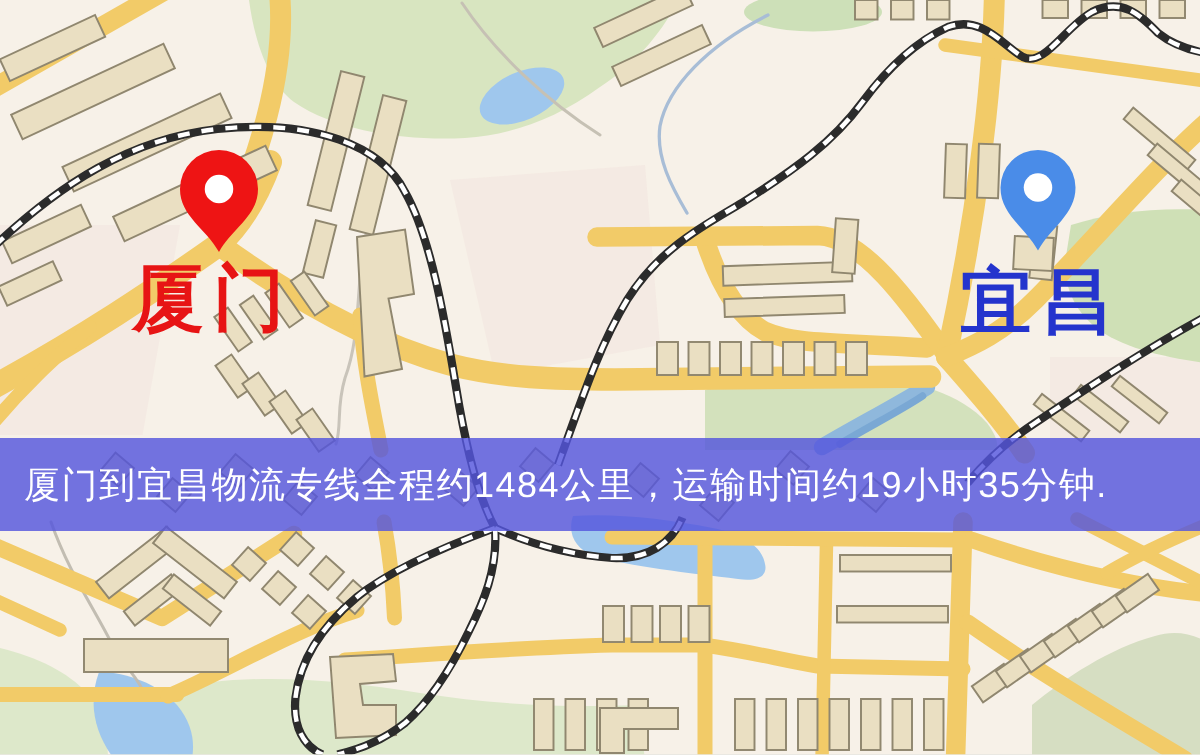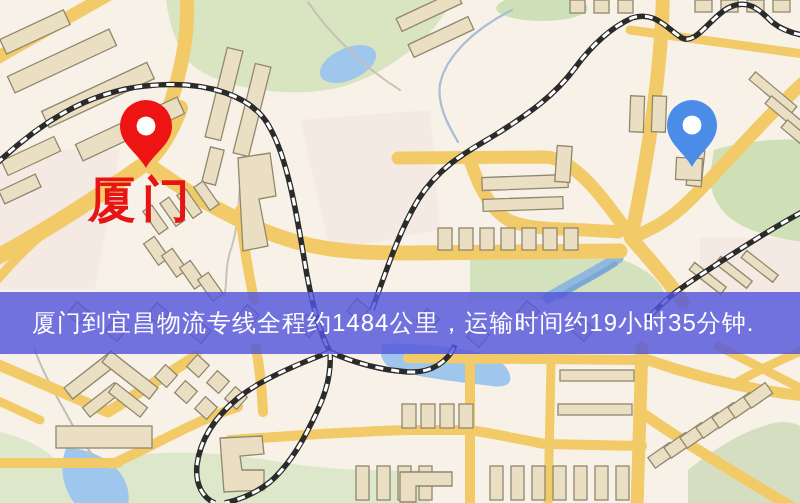--- a/index.html
+++ b/index.html
@@ -15,21 +15,21 @@
   }
   .city-label.origin{left:88px;top:176px;color:#e71414;text-align:center;}
   .city-label.destination{left:640px;top:178px;color:#2434cd;}
   .banner{
     position:absolute;left:0;top:292px;width:800px;height:62px;
     background:rgba(84,86,221,0.82);
     display:flex;align-items:center;
   }
   .banner-text{
     color:#ffffff;font-size:24px;letter-spacing:1px;
-    padding-left:32px;white-space:nowrap;
+    padding-left:16px;white-space:nowrap;
   }
 </style>
 </head>
 <body>
 
 <div class="stage">
 
   <svg class="map-svg" viewBox="0 0 800 503" xmlns="http://www.w3.org/2000/svg">
 
     <rect x="0" y="0" width="800" height="503" fill="#f7f1e8"></rect>
@@ -229,18 +229,19 @@
       <path d="M146,168 C137,152 120,144 120,126 A26,26 0 1 1 172,126 C172,144 155,152 146,168 Z" fill="#ee1414"></path>
       <circle cx="146" cy="126" r="9.5" fill="#ffffff"></circle>
     </g>
     <g>
       <path d="M692,167 C683,151 667,143 667,125 A25,25 0 1 1 717,125 C717,143 701,151 692,167 Z" fill="#4a8ce8"></path>
       <circle cx="692" cy="125" r="9.5" fill="#ffffff"></circle>
     </g>
   </svg>
 
   <div class="city-label origin">厦门</div>
+  <div class="city-label destination">宜昌</div>
 
   <div class="banner">
     <span class="banner-text">厦门到宜昌物流专线全程约1484公里，运输时间约19小时35分钟.</span>
   </div>
 
 </div>
 
 </body></html>

